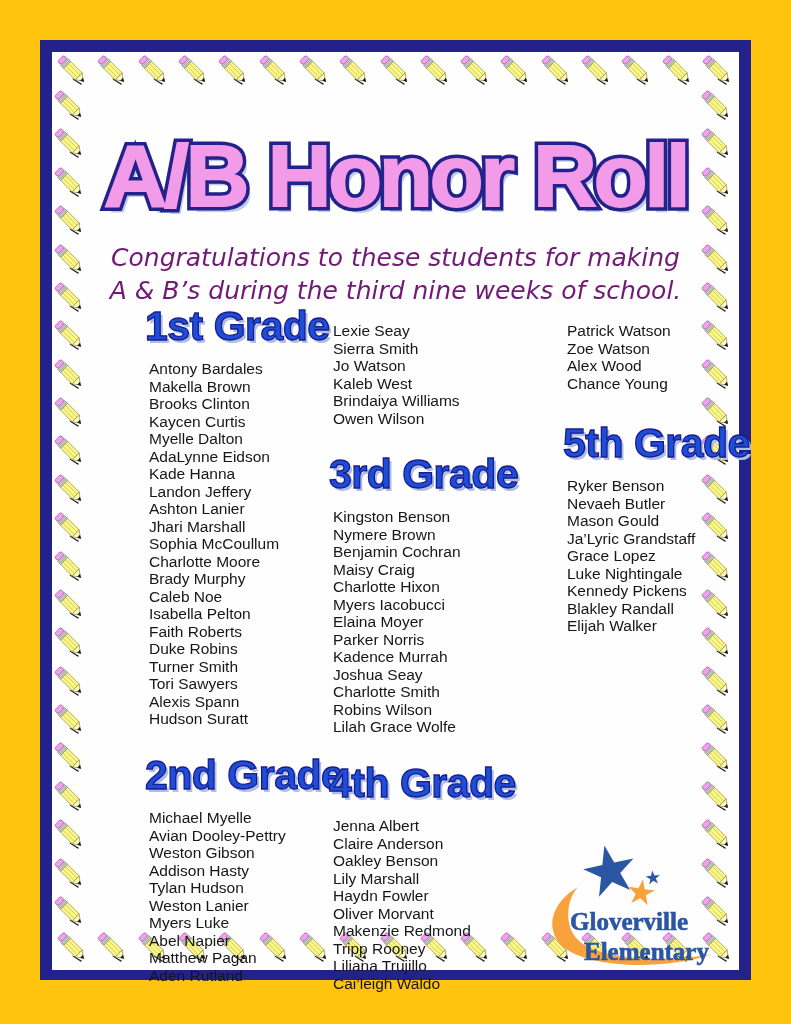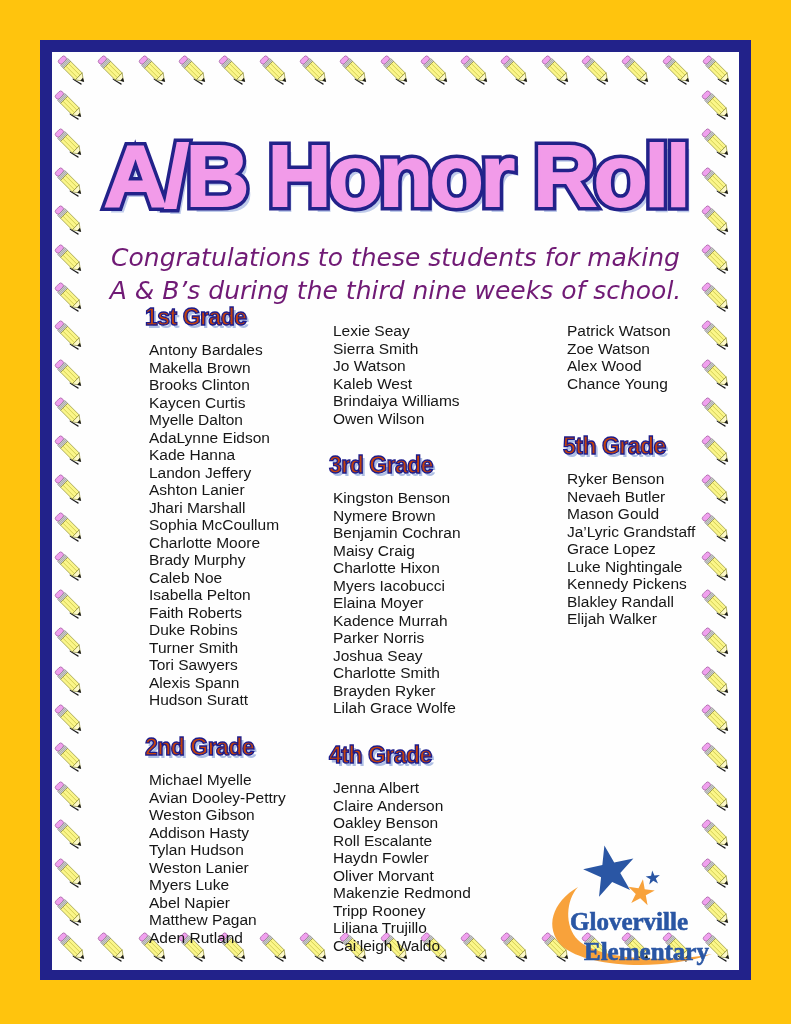--- a/index.html
+++ b/index.html
@@ -45,28 +45,28 @@
     font-family:"DejaVu Sans", sans-serif; font-style:italic;
     font-size:25px; color:#701a75; line-height:1.3; z-index:2;
   }
   
   .col{position:absolute; z-index:2;}
   .col1{left:97px;  top:253px; width:186px;}
   .col2{left:281px; top:253px; width:200px;}
   .col3{left:515px; top:253px; width:186px;}
   .col2 .lead-gap, .col3 .lead-gap{height:17px;}
   .grade-heading{
-    font-size:23px; font-weight:bold; letter-spacing:-0.5px;
-    color:#c2410c; -webkit-text-stroke:1.3px #1A1A8C;
+    font-size:41px; font-weight:bold; letter-spacing:-0.5px;
+    color:#1d4ed8; -webkit-text-stroke:1.3px #1A1A8C;
     text-shadow:2.5px 2.5px 0 #AEBEE4;
     margin:0 0 12px -4px; line-height:1.06; white-space:nowrap;
   }
   .names{margin-bottom:14px;}
   .names + .grade-heading{margin-top:26px;}
-  .col3 .names + .grade-heading{margin-top:42px;}
+  .col3 .names + .grade-heading{margin-top:30px;}
   .student-name{
     font-size:15.5px; line-height:17.5px; color:#161616; white-space:nowrap;
   }
   
   .logo{position:absolute; left:492px; top:778px; width:208px; height:152px; z-index:3;}
   .logo svg{width:100%; height:100%;}
   .logo text{
     font-family:"Liberation Serif", serif; font-weight:bold;
     fill:#2A56A4; stroke:#2A56A4; stroke-width:0.6px;
   }
@@ -553,33 +553,33 @@
           </div>
           <div class="grade-heading">3rd Grade</div>
           <div class="names">
             <div class="student-name">Kingston Benson</div>
             <div class="student-name">Nymere Brown</div>
             <div class="student-name">Benjamin Cochran</div>
             <div class="student-name">Maisy Craig</div>
             <div class="student-name">Charlotte Hixon</div>
             <div class="student-name">Myers Iacobucci</div>
             <div class="student-name">Elaina Moyer</div>
+            <div class="student-name">Parker Norris</div>
             <div class="student-name">Kadence Murrah</div>
-            <div class="student-name">Parker Norris</div>
             <div class="student-name">Joshua Seay</div>
             <div class="student-name">Charlotte Smith</div>
-            <div class="student-name">Brayden Ryker</div>
+            <div class="student-name">Robins Wilson</div>
             <div class="student-name">Lilah Grace Wolfe</div>
           </div>
           <div class="grade-heading">4th Grade</div>
           <div class="names">
             <div class="student-name">Jenna Albert</div>
             <div class="student-name">Claire Anderson</div>
             <div class="student-name">Oakley Benson</div>
-            <div class="student-name">Roll Escalante</div>
+            <div class="student-name">Lily Marshall</div>
             <div class="student-name">Haydn Fowler</div>
             <div class="student-name">Oliver Morvant</div>
             <div class="student-name">Makenzie Redmond</div>
             <div class="student-name">Tripp Rooney</div>
             <div class="student-name">Liliana Trujillo</div>
             <div class="student-name">Cai’leigh Waldo</div>
           </div>
         </div>
       <div class="col col3">
           <div class="lead-gap"></div>

